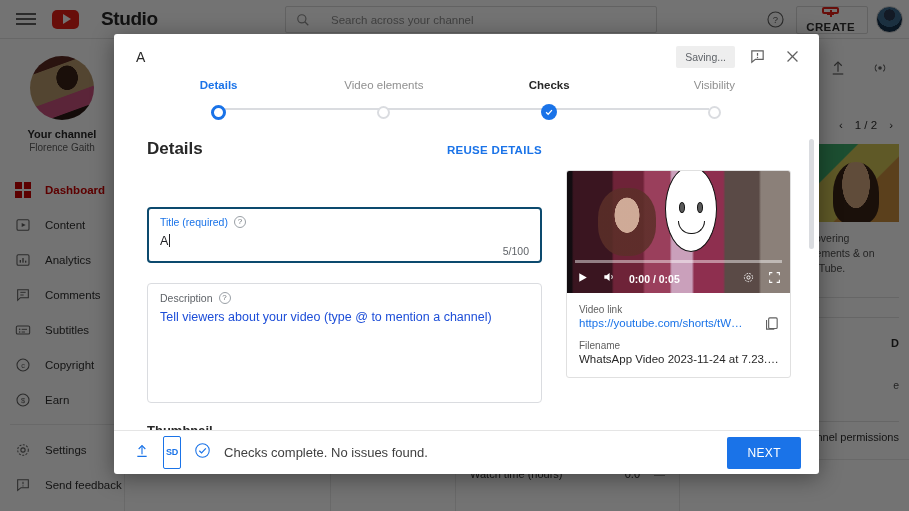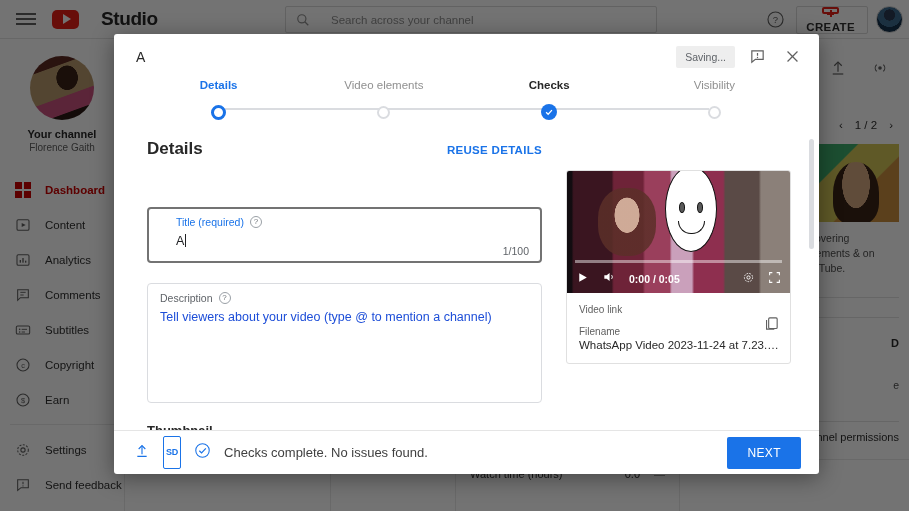--- a/index.html
+++ b/index.html
@@ -156,21 +156,21 @@
   .col-right { width: 225px; flex: none; padding-top: 31px;}
 
   .sec-head { display: flex; align-items: baseline; margin-bottom: 16px; }
   .sec-title { font-size: 17px; font-weight: bold; color: #282828; flex: 1; }
   .reuse { font-size: 11.5px; font-weight: bold; color: #1a73e8; letter-spacing: .3px; }
 
   .field {
     border: 1px solid #dadce0; border-radius: 4px; padding: 8px 12px 6px;
     position: relative; background: #fff;
   }
-  .field.focused { border: 2px solid #737373; padding: 7px 27px 5px; margin-top: 48px; }
+  .field.focused { border: 2px solid #0c4a6e; padding: 7px 11px 5px; margin-top: 48px; }
   .f-label { font-size: 10.5px; color: #5f6368; display: flex; align-items: center; gap: 6px; }
   .field.focused .f-label { color: #1a73e8; }
   .help-o { width: 12px; height: 12px; border-radius:50%; border: 1px solid #9aa0a6; font-size: 8px; color:#70757a; display:flex; align-items:center; justify-content:center; line-height:1; }
   .f-value { font-size: 12.5px; color: #202124; margin-top: 6px; min-height: 16px; position: relative; }
   .caret { display:inline-block; width:1px; height:13px; background:#202124; vertical-align:-2px; margin-left:1px; }
   .f-count { position: absolute; right: 11px; bottom: 4px; font-size: 10.5px; color: #5f6368; }
   .f-title-box { height: 56px; margin-bottom: 20px; }
   .f-desc-box { height: 120px; }
   .f-placeholder { font-size: 12.5px; color: #1d4ed8; margin-top: 6px; }
 
@@ -476,21 +476,21 @@
             <div class="sec-title">Details</div>
             <div class="reuse">REUSE DETAILS</div>
           </div>
 
           <div class="field focused f-title-box">
             <div class="f-label">
               <span>Title (required)</span>
               <span class="help-o">?</span>
             </div>
             <div class="f-value"><span>A</span><span class="caret"></span></div>
-            <div class="f-count">1/100</div>
+            <div class="f-count">5/100</div>
           </div>
 
           <div class="field f-desc-box">
             <div class="f-label">
               <span>Description</span>
               <span class="help-o">?</span>
             </div>
             <div class="f-placeholder">Tell viewers about your video (type @ to mention a channel)</div>
           </div>
 
@@ -531,20 +531,21 @@
                 </span>
                 <span>
                   <svg width="13" height="13" viewBox="0 0 24 24" stroke="#fff" stroke-width="2" fill="none">
                       <path d="M3 8V3h5M21 8V3h-5M3 16v5h5M21 16v5h-5"></path>
                     </svg>
                 </span>
               </div>
             </div>
             <div class="vp-meta">
               <div class="vm-label">Video link</div>
+              <div class="vm-link">https://youtube.com/shorts/tW…</div>
               <div class="vm-gap"></div>
               <div class="vm-label">Filename</div>
               <div class="vm-file">WhatsApp Video 2023-11-24 at 7.23.09…</div>
               <span class="copy-btn">
                 <svg width="17" height="17" viewBox="0 0 24 24" fill="none" stroke="#606060" stroke-width="1.6">
                     <rect x="8" y="4" width="12" height="15" rx="1.5"></rect>
                     <path d="M5 7v13h11"></path>
                   </svg>
               </span>
             </div>

